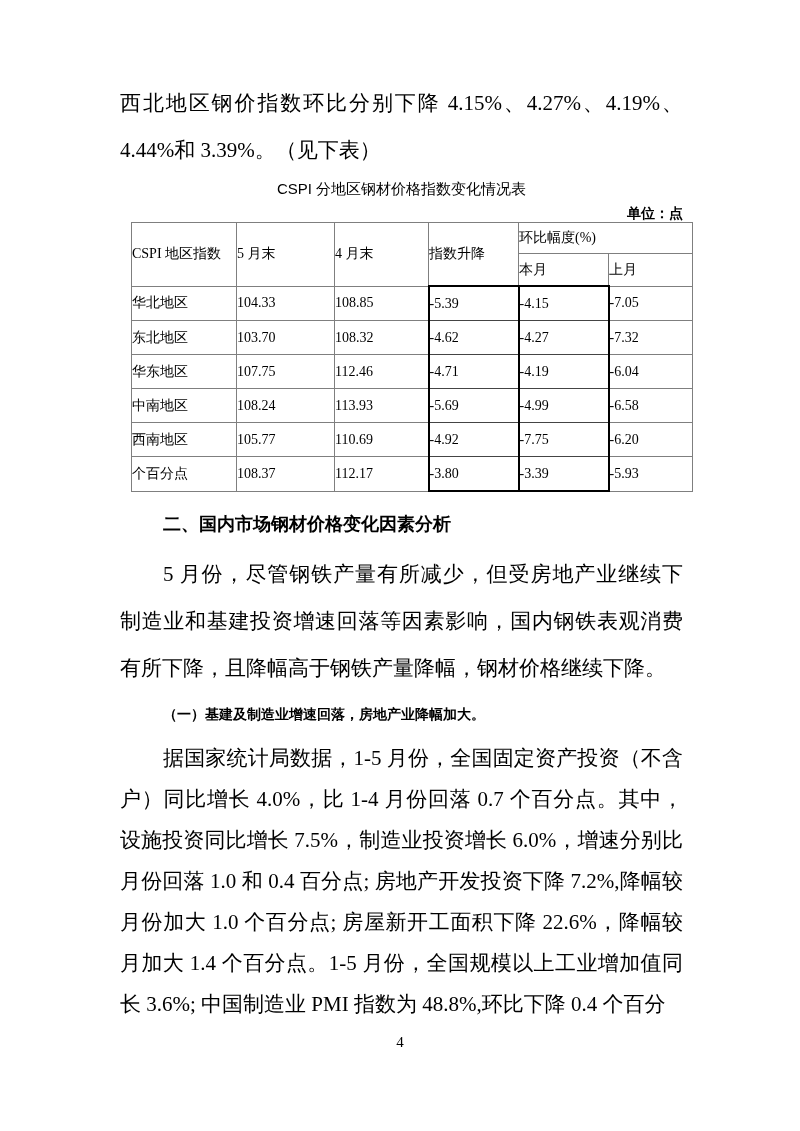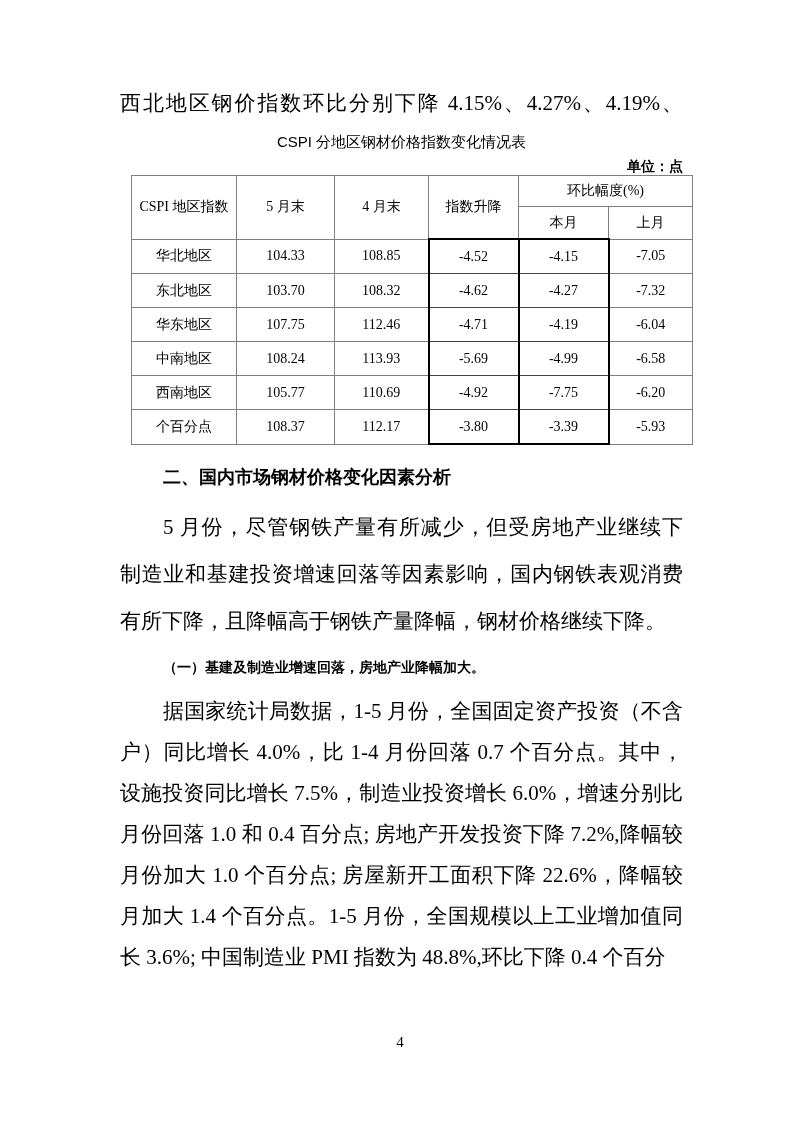--- a/index.html
+++ b/index.html
@@ -23,21 +23,21 @@
   .tbl-unit{
     font-family:"Liberation Sans","DejaVu Sans",sans-serif;
     font-weight:bold;font-size:14px;text-align:right;line-height:18px;height:18px;
   }
   
   table.cspi{
     border-collapse:collapse;table-layout:fixed;
     width:561px;margin-left:11px;font-size:14px;
   }
   table.cspi th,table.cspi td{
-    border:1px solid #7f7f7f;text-align:center;vertical-align:middle;
+    border:1px solid #7f7f7f;text-align:left;vertical-align:middle;
     font-weight:normal;padding:0;overflow:hidden;white-space:nowrap;
   }
   table.cspi thead tr.r1 th{height:30px;}
   table.cspi thead tr.r2 th{height:31px;margin-top:34px;}
   table.cspi tbody td{height:33px;}
   
   table.cspi tbody td.box{
     border-left:2px solid #000;border-right:2px solid #000;
     border-top:1px solid #444;border-bottom:1px solid #444;
   }
@@ -60,20 +60,21 @@
     text-align:center;font-size:15px;
   }
 </style>
 </head>
 <body>
 
 <div class="page">
 
   <div class="para">
       <div class="line j">西北地区钢价指数环比分别下降 4.15%、4.27%、4.19%、4.99%、</div>
+      <div class="line">4.44%和 3.39%。（见下表）</div>
     </div>
 
   <div class="tbl-title">CSPI 分地区钢材价格指数变化情况表</div>
 
   <div class="tbl-unit">单位：点</div>
 
   <table class="cspi">
     <colgroup>
       <col style="width:105px">
         <col style="width:98px">
@@ -93,21 +94,21 @@
       <tr class="r2">
         <th>本月</th>
         <th>上月</th>
       </tr>
     </thead>
     <tbody>
         <tr>
           <td>华北地区</td>
           <td>104.33</td>
           <td>108.85</td>
-          <td class="box">-4.52</td>
+          <td class="box">-5.39</td>
           <td class="box">-4.15</td>
           <td>-7.05</td>
         </tr>
         <tr>
           <td>东北地区</td>
           <td>103.70</td>
           <td>108.32</td>
           <td class="box">-4.62</td>
           <td class="box">-4.27</td>
           <td>-7.32</td>

